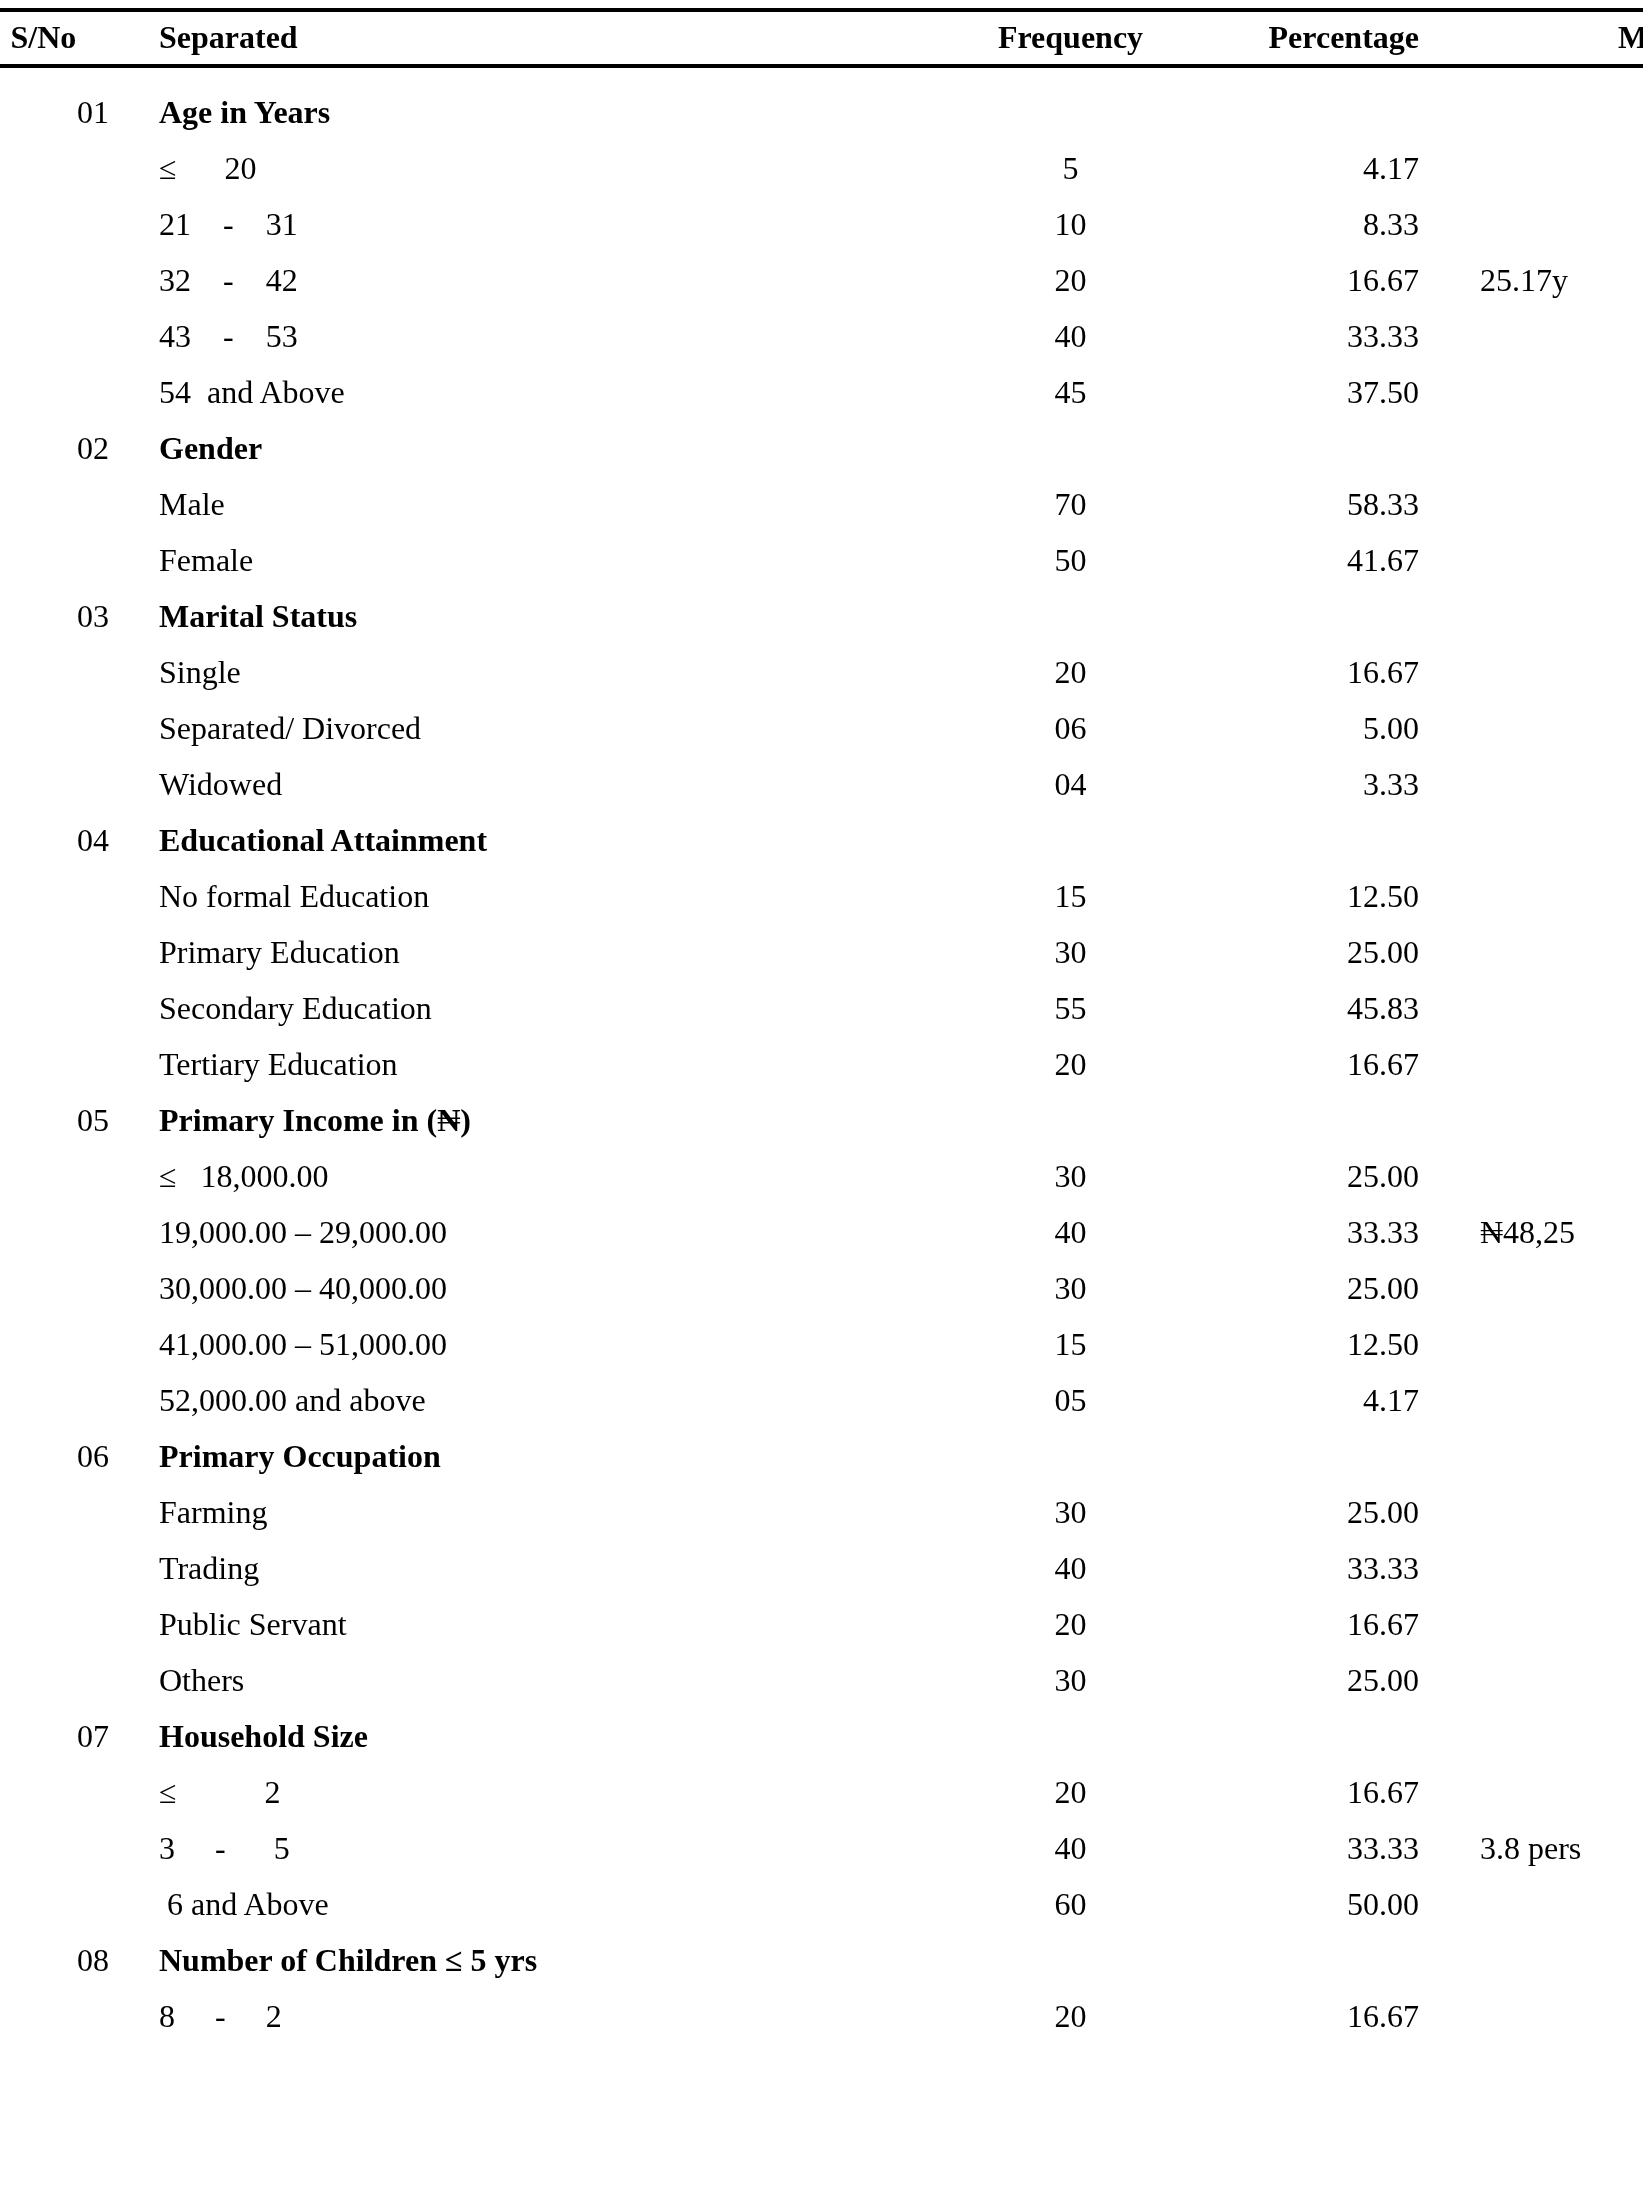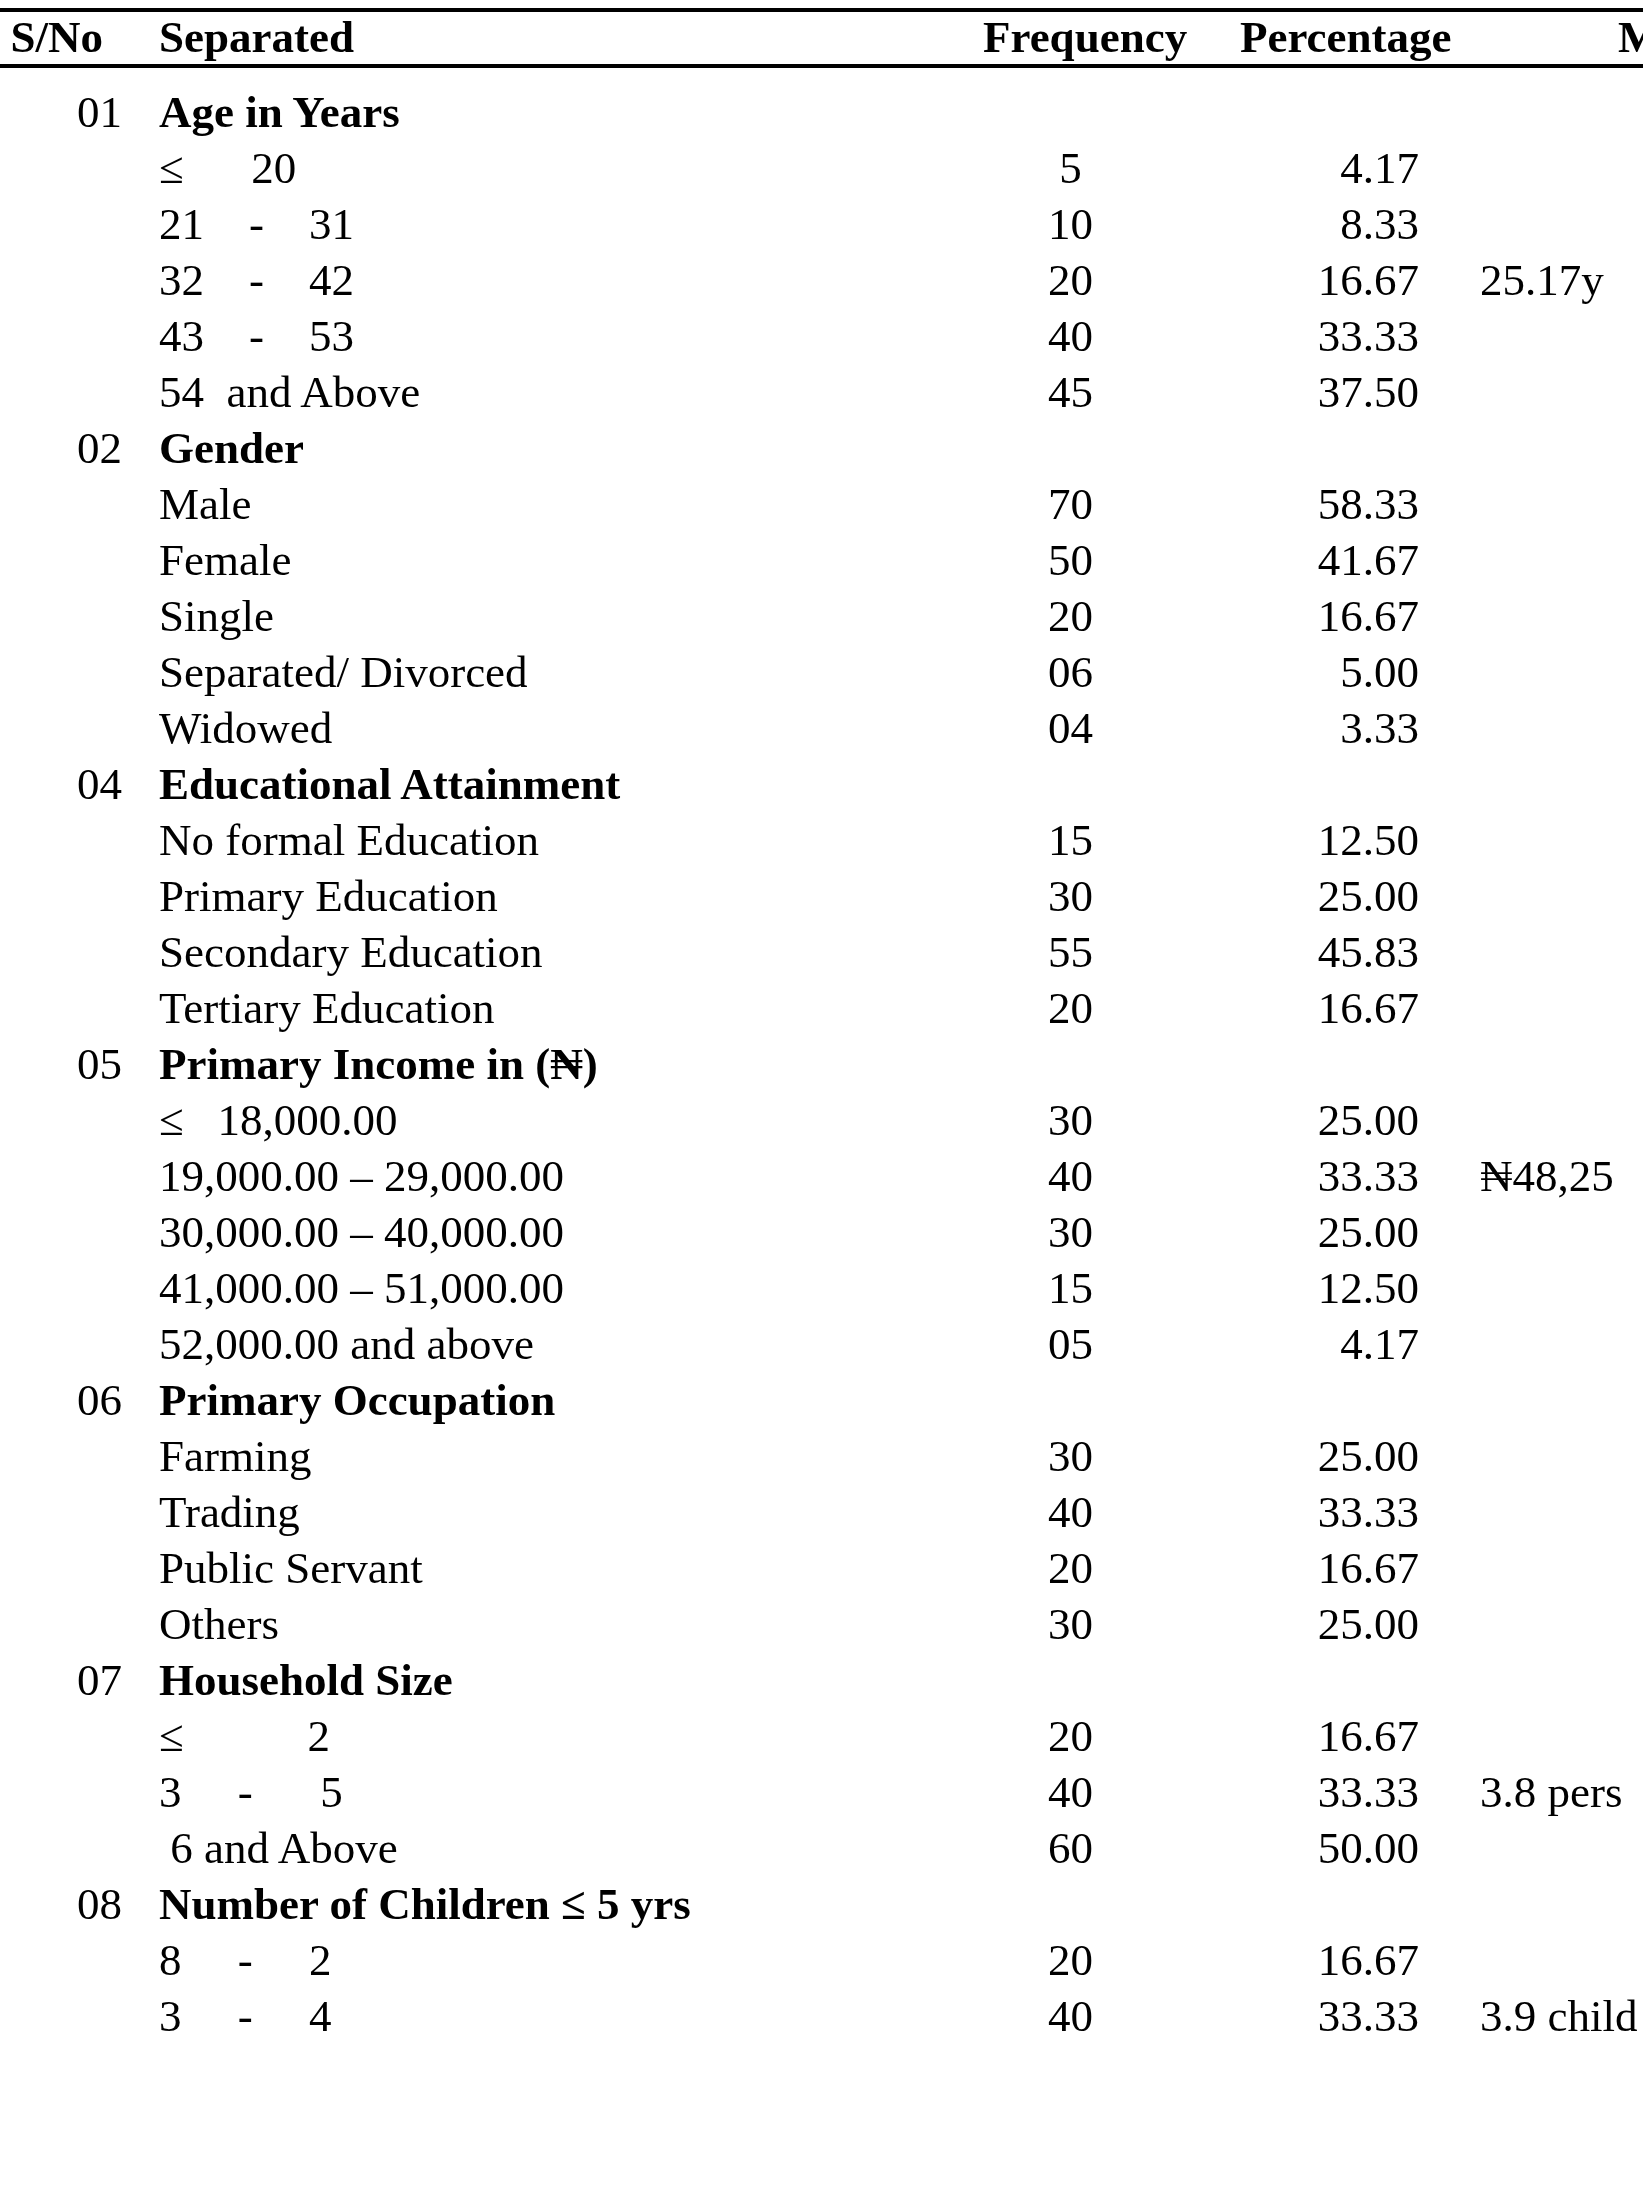--- a/index.html
+++ b/index.html
@@ -3,21 +3,21 @@
 <meta charset="utf-8">
 <style>
   html,body{margin:0;padding:0;background:#ffffff;}
   .page{
     position:relative;
     width:1644px;
     height:2035px;
     background:#ffffff;
     overflow:hidden;
     font-family:"Liberation Serif","DejaVu Serif","DejaVu Sans",serif;
-    font-size:45px;
+    font-size:32px;
     color:#000000;
   }
   .rule{position:absolute;left:0;width:1644px;background:#000000;}
   .rule-top{top:7.9px;height:4.4px;}
   .rule-header{top:64px;height:3.5px;}
   .hdr{position:absolute;top:11.4px;left:0;width:1644px;height:52px;line-height:52px;}
   .rows{position:absolute;top:84px;left:0;width:1644px;}
   .row{position:relative;height:56px;line-height:56px;}
   .cell{position:absolute;top:0;white-space:pre;}
   .b{font-weight:bold;}
@@ -112,20 +112,27 @@
   </div>
 
   <div class="row">
     <span class="cell sno"></span>
     <span class="cell var">Female</span>
     <span class="cell freq">50</span>
     <span class="cell pct">41.67</span>
     <span class="cell mean"></span>
   </div>
 
+  <div class="row">
+    <span class="cell sno">03</span>
+    <span class="cell var b">Marital Status</span>
+    <span class="cell freq"></span>
+    <span class="cell pct"></span>
+    <span class="cell mean"></span>
+  </div>
 
   <div class="row">
     <span class="cell sno"></span>
     <span class="cell var">Single</span>
     <span class="cell freq">20</span>
     <span class="cell pct">16.67</span>
     <span class="cell mean"></span>
   </div>
 
 

